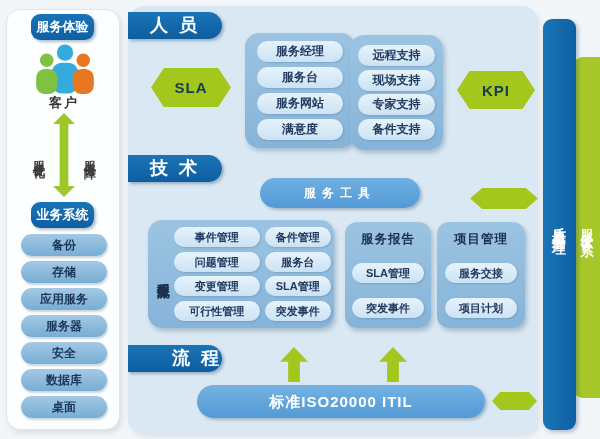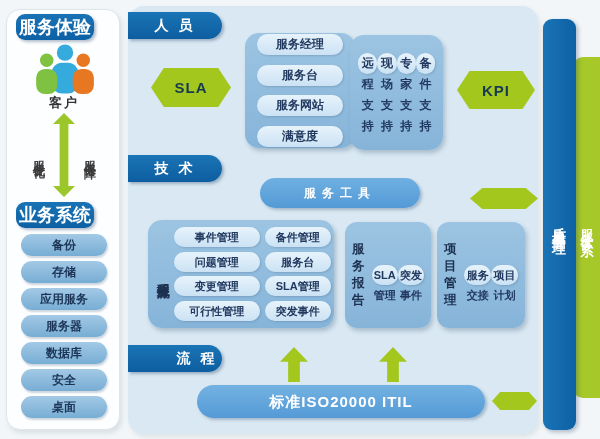--- a/index.html
+++ b/index.html
@@ -10,23 +10,23 @@
     background:#f2f6f8;
     overflow:hidden;
   }
   
   .left-panel {
     position:absolute; left:6px; top:9px; width:114px; height:421px;
     background:#fdfeff; border:1px solid #dfe6ea; border-radius:14px;
     box-shadow:2px 3px 5px rgba(100,120,140,.18);
   }
   .lp-header {
-    position:absolute; left:9px; width:78px; height:26px;
+    position:absolute; left:24px; width:63px; height:26px;
     background:linear-gradient(180deg,#1973b4,#0d60a4); border-radius:9px;
-    color:#fff; font-weight:bold; font-size:18px; text-align:center; line-height:26px;
+    color:#fff; font-weight:bold; font-size:13px; text-align:center; line-height:26px;
     box-shadow:2px 2px 3px rgba(40,70,110,.35);
   }
   .lp-header1 { top:4px; }
   .lp-header2 { top:192px; }
   .people { position:absolute; left:25px; top:34px; width:66px; height:50px; }
   .customer { position:absolute; left:0; top:84px; width:114px; text-align:center;
     font-size:13px; font-weight:600; color:#333; letter-spacing:2px; }
   .lp-arrowrow { position:absolute; left:0; top:102px; width:114px; height:86px;
     display:flex; justify-content:center; align-items:center; gap:6px; }
   .vtext { writing-mode:vertical-rl; text-orientation:upright; }
@@ -36,21 +36,21 @@
   .lp-pills { position:absolute; left:14px; top:224px; width:86px; }
   .lp-pill { width:86px; height:22px; margin-bottom:5px; border-radius:11px;
     background:linear-gradient(180deg,#a3c9e5,#77add4);
     color:#1c3557; font-size:12px; font-weight:600; text-align:center; line-height:22px;
     box-shadow:1px 2px 2px rgba(60,90,120,.25); }
   
   .main-panel { position:absolute; left:128px; top:6px; width:410px; height:428px;
     background:#d9e8f2; border-radius:16px; box-shadow:2px 3px 5px rgba(100,120,140,.15); }
   .tab { position:absolute; left:0; width:94px; height:27px;
     background:linear-gradient(180deg,#1a74b5,#0d5ea0);
-    border-radius:0 14px 14px 0; color:#fff; font-weight:bold; font-size:14px;
+    border-radius:0 14px 14px 0; color:#fff; font-weight:bold; font-size:18px;
     text-align:center; line-height:27px; letter-spacing:3px;
     box-shadow:2px 2px 3px rgba(40,70,110,.35); }
   .tab-personnel { top:6px; }
   .tab-technology { top:149px; }
   .tab-process { top:339px;padding-left:44px; }
   .hex-arrow { position:absolute; background:#a4c71e; display:flex;
     align-items:center; justify-content:center;
     clip-path:polygon(0 50%,16% 0,84% 0,100% 50%,84% 100%,16% 100%); }
   .hex-arrow span { font-size:15px; font-weight:bold; color:#173a54; letter-spacing:1px; }
   .sla-arrow { left:23px; top:62px; width:80px; height:39px; }
@@ -61,38 +61,38 @@
   .h-arrow-bottom { left:364px; top:386px; width:45px; height:18px; }
   .up-arrow { position:absolute; width:28px; height:35px; background:#a4c71e;
     clip-path:polygon(50% 0,100% 42%,71% 42%,71% 100%,29% 100%,29% 42%,0 42%); }
   .up-arrow1 { left:152px; top:341px; }
   .up-arrow2 { left:251px; top:341px; }
   .blue-box { position:absolute; background:linear-gradient(180deg,#9cc4e2,#86b4d9);
     border-radius:14px; box-shadow:2px 3px 4px rgba(60,90,120,.3); }
   .pill { border-radius:11px; background:linear-gradient(180deg,#e7f3fb,#cbe2f4);
     color:#22395f; font-weight:600; text-align:center;
     box-shadow:1px 1px 2px rgba(60,90,120,.25); }
-  .box-top1 { left:117px; top:27px; width:110px; height:115px; padding:1px 12px;
+  .box-top1 { left:117px; top:27px; width:110px; height:115px; padding:8px 12px;
     display:flex; flex-direction:column; justify-content:space-between; }
-  .box-top2 { left:222px; top:29px; width:93px; height:115px; padding:18px 8px;
-    display:flex; justify-content:space-between; }
+  .box-top2 { left:222px; top:29px; width:93px; height:115px; padding:10px 8px;
+    display:flex; flex-direction:column; justify-content:space-between; }
   .box-top1 .pill, .box-top2 .pill { height:21px; font-size:12px; line-height:21px; }
   .tools-bar { position:absolute; left:132px; top:172px; width:160px; height:30px;
     background:linear-gradient(180deg,#6fb0e1,#539ad6); border-radius:15px;
     color:#fff; font-weight:bold; font-size:12px; letter-spacing:6px;
     text-align:center; line-height:30px; box-shadow:2px 2px 3px rgba(40,70,110,.3); }
   .process-box { left:20px; top:214px; width:186px; height:108px; padding:7px 5px 7px 6px;
     display:flex; align-items:center; }
   .process-label { width:15px; font-size:13px; font-weight:bold; color:#1c3050;
     line-height:1.05; margin:0 4px 0 2px; }
   .process-grid { flex:1; display:flex; flex-direction:column; justify-content:space-between; height:100%; }
   .process-row { display:flex; gap:5px; justify-content:flex-start; }
   .process-row .pill { height:20px; font-size:11px; line-height:20px; }
   .pcol1 { width:86px; } .pcol2 { width:66px; }
-  .titled-box { padding:9px 7px 10px 7px; display:flex; 
+  .titled-box { padding:9px 7px 10px 7px; display:flex; flex-direction:column;
     justify-content:space-between; align-items:center; border-radius:12px; }
   .report-box { left:217px; top:216px; width:86px; height:106px; }
   .project-box { left:309px; top:216px; width:88px; height:106px; }
   .box-title { font-size:12.5px; font-weight:bold; color:#1c3050; letter-spacing:1px; }
   .titled-box .pill { width:72px; height:20px; font-size:11px; line-height:20px; }
   .iso-bar { position:absolute; left:69px; top:379px; width:288px; height:33px;
     background:linear-gradient(180deg,#74b2e2,#539ad6); border-radius:17px;
     color:#fff; font-weight:bold; font-size:15px; text-align:center; line-height:33px;
     letter-spacing:1px; box-shadow:2px 2px 3px rgba(40,70,110,.3); }
   
@@ -128,22 +128,22 @@
     <span class="vtext lp-arrowlabel">服务保障</span>
   </div>
 
   <div class="lp-header lp-header2">业务系统</div>
 
   <div class="lp-pills">
     <div class="lp-pill">备份</div>
     <div class="lp-pill">存储</div>
     <div class="lp-pill">应用服务</div>
     <div class="lp-pill">服务器</div>
+    <div class="lp-pill">安全</div>
     <div class="lp-pill">数据库</div>
-    <div class="lp-pill">安全</div>
     <div class="lp-pill">桌面</div>
   </div>
 </div>
 
 <div class="main-panel">
 
   <div class="tab tab-personnel">人 员</div>
   <div class="tab tab-technology">技 术</div>
   <div class="tab tab-process">流 程</div>
 

